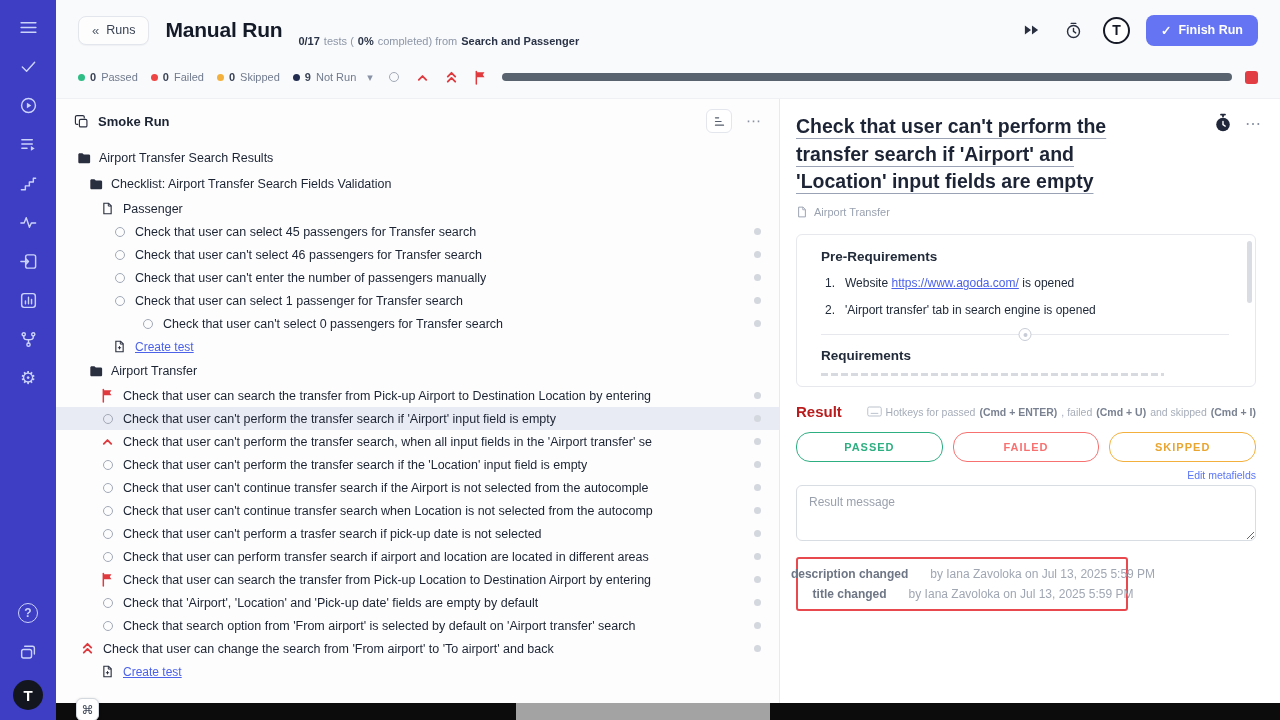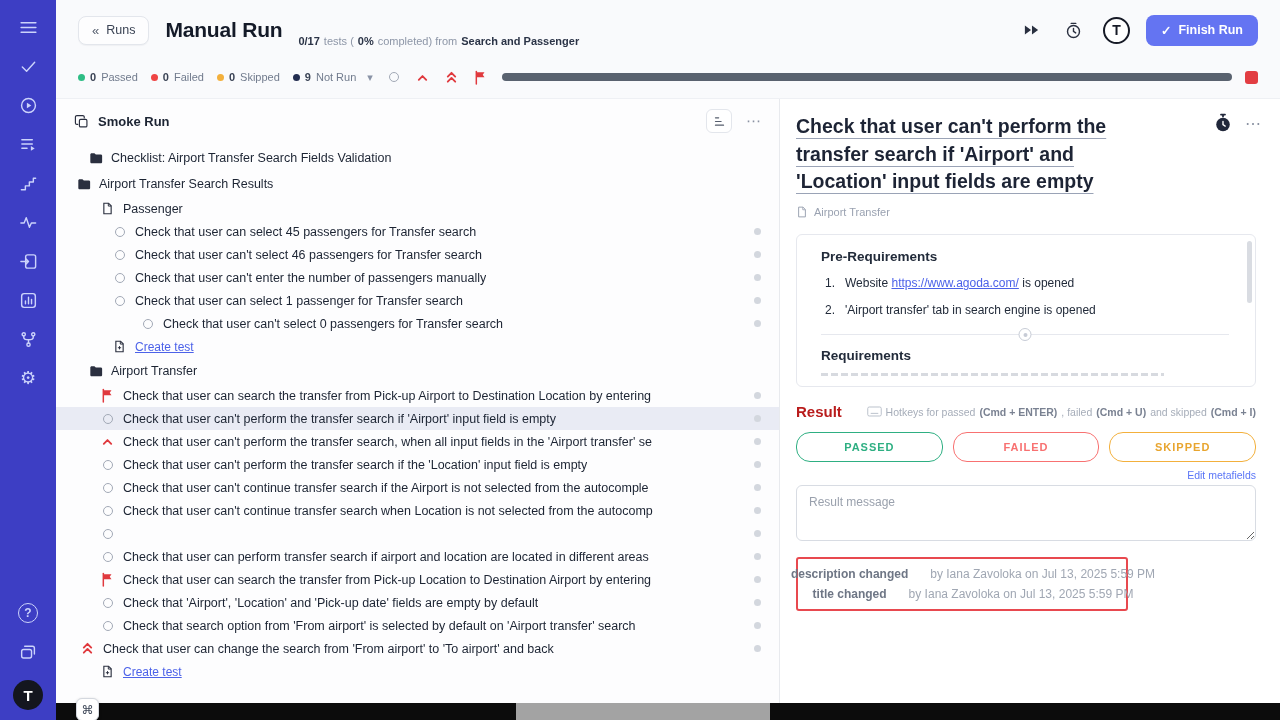--- a/index.html
+++ b/index.html
@@ -269,35 +269,35 @@
           <span class="tree-title">Smoke Run</span>
           <span class="th-spacer"></span>
           <button class="th-btn">
             <svg width="13" height="13" viewBox="0 0 16 16">
                 <path d="M3 3.5h4M3 8h7M3 12.5h10" stroke="#565e6d" stroke-width="1.4" fill="none" stroke-linecap="round"></path>
               </svg>
           </button>
           <button class="th-btn th-more">⋯</button>
         </div>
         <div class="tree">
-            <div class="tree-row t-folder" style="padding-left: 32px;">
+            <div class="tree-row t-folder" style="padding-left: 20px;">
               <span class="ti">
                 <svg width="14" height="14" viewBox="0 0 16 16">
                   <path d="M1.5 4c0-.8.7-1.5 1.5-1.5h3.2L7.8 4h5.7c.8 0 1.5.7 1.5 1.5v7c0 .8-.7 1.5-1.5 1.5H3c-.8 0-1.5-.7-1.5-1.5z" fill="#2a2f3f"></path>
                 </svg>
               </span>
-              <span class="tr-label">Checklist: Airport Transfer Search Fields Validation</span>
-            </div>
-            <div class="tree-row t-folder" style="padding-left: 20px;">
+              <span class="tr-label">Airport Transfer Search Results</span>
+            </div>
+            <div class="tree-row t-folder" style="padding-left: 32px;">
               <span class="ti">
                 <svg width="14" height="14" viewBox="0 0 16 16">
                   <path d="M1.5 4c0-.8.7-1.5 1.5-1.5h3.2L7.8 4h5.7c.8 0 1.5.7 1.5 1.5v7c0 .8-.7 1.5-1.5 1.5H3c-.8 0-1.5-.7-1.5-1.5z" fill="#2a2f3f"></path>
                 </svg>
               </span>
-              <span class="tr-label">Airport Transfer Search Results</span>
+              <span class="tr-label">Checklist: Airport Transfer Search Fields Validation</span>
             </div>
             <div class="tree-row t-doc" style="padding-left: 44px;">
               <span class="ti">
                 <svg width="13" height="13" viewBox="0 0 16 16">
                   <path d="M3.5 1.5h5.8l3.2 3.2v9.8H3.5z" fill="none" stroke="#2a2f3f" stroke-width="1.4"></path>
                   <path d="M9 1.5v3.5h3.5" fill="none" stroke="#2a2f3f" stroke-width="1.2"></path>
                 </svg>
               </span>
               <span class="tr-label">Passenger</span>
             </div>
@@ -397,20 +397,21 @@
               <span class="ti">
                 <span class="status-circle"></span>
               </span>
               <span class="tr-label">Check that user can't continue transfer search when Location is not selected from the autocomp</span>
               <span class="drag-dot"></span>
             </div>
             <div class="tree-row t-test" style="padding-left: 44px;">
               <span class="ti">
                 <span class="status-circle"></span>
               </span>
+              <span class="tr-label">Check that user can't perform a trasfer search if pick-up date is not selected</span>
               <span class="drag-dot"></span>
             </div>
             <div class="tree-row t-test" style="padding-left: 44px;">
               <span class="ti">
                 <span class="status-circle"></span>
               </span>
               <span class="tr-label">Check that user can perform transfer search if airport and location are located in different areas</span>
               <span class="drag-dot"></span>
             </div>
             <div class="tree-row t-test" style="padding-left: 44px;">

